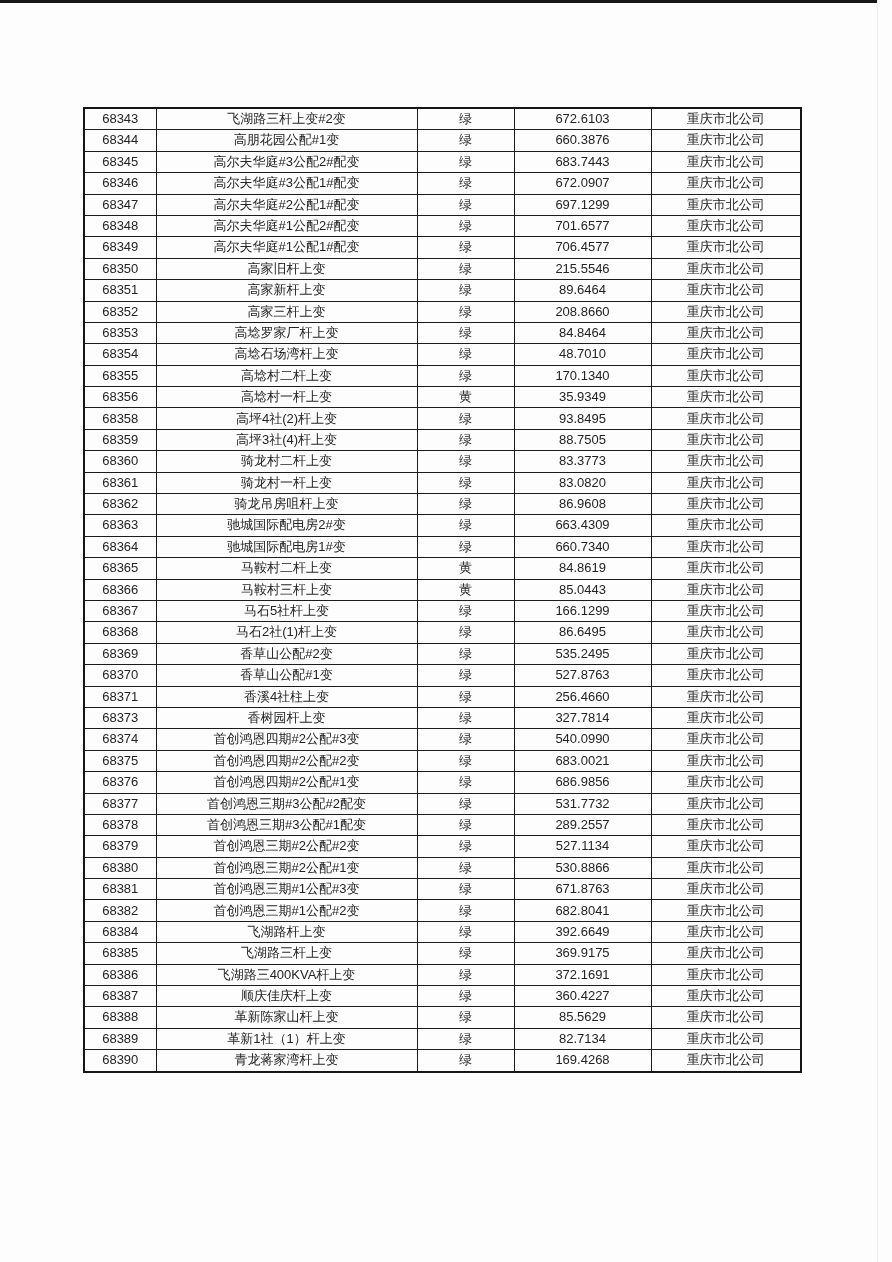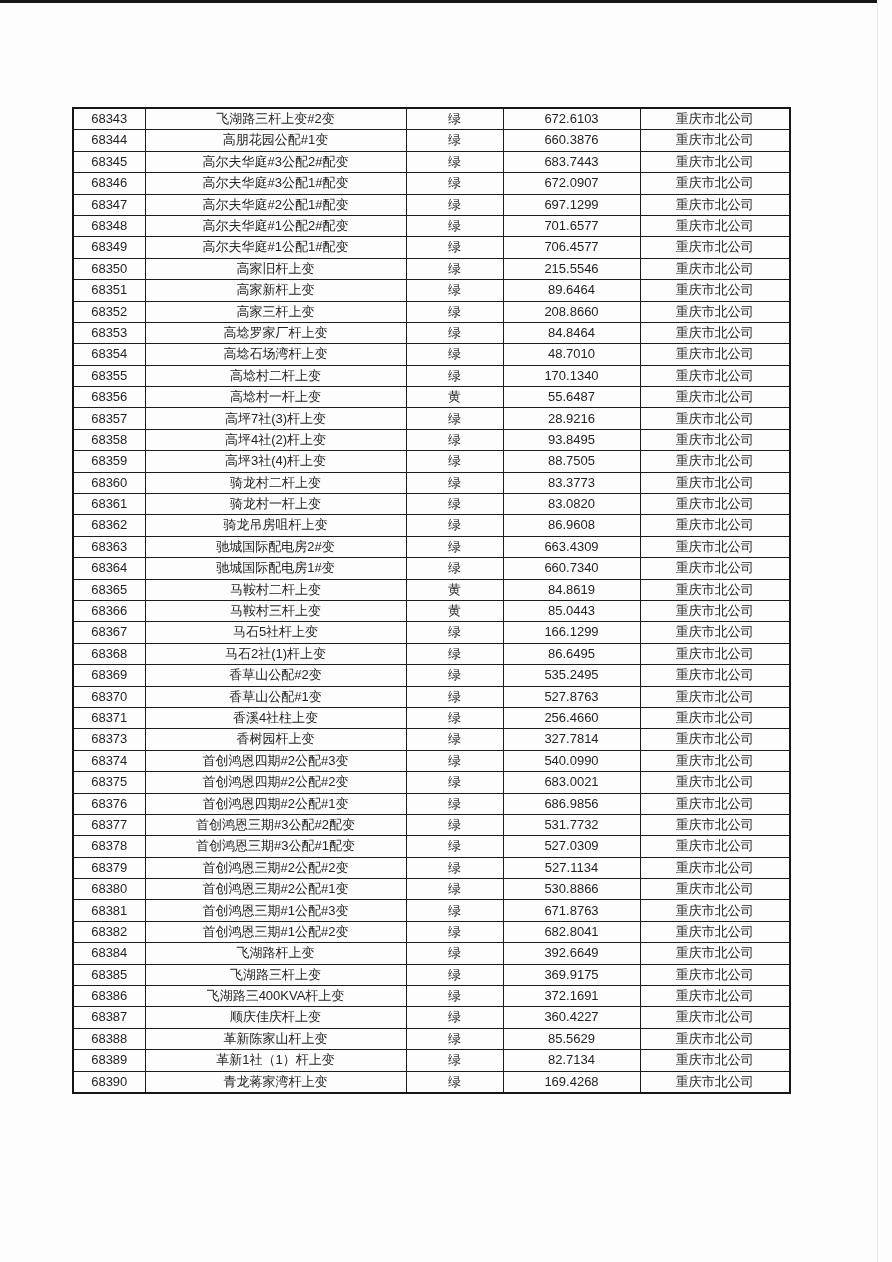--- a/index.html
+++ b/index.html
@@ -26,21 +26,21 @@
     position: absolute;
     left: 877px;
     top: 0;
     width: 1px;
     height: 100%;
     background: #ececec;
   }
   table.data-table {
     position: absolute;
     top: 107px;
-    left: 72px;
+    left: 83px;
     width: 717px;
     border-collapse: collapse;
     table-layout: fixed;
     border: 2px solid #161616;
   }
   table.data-table td {
     border: 1px solid #1c1c1c;
     text-align: center;
     vertical-align: middle;
     font-size: 13px;
@@ -156,28 +156,21 @@
           <td>68355</td>
           <td>高埝村二杆上变</td>
           <td>绿</td>
           <td>170.1340</td>
           <td>重庆市北公司</td>
         </tr>
         <tr>
           <td>68356</td>
           <td>高埝村一杆上变</td>
           <td>黄</td>
-          <td>55.6487</td>
-          <td>重庆市北公司</td>
-        </tr>
-        <tr>
-          <td>68357</td>
-          <td>高坪7社(3)杆上变</td>
-          <td>绿</td>
-          <td>28.9216</td>
+          <td>35.9349</td>
           <td>重庆市北公司</td>
         </tr>
         <tr>
           <td>68358</td>
           <td>高坪4社(2)杆上变</td>
           <td>绿</td>
           <td>93.8495</td>
           <td>重庆市北公司</td>
         </tr>
         <tr>
@@ -303,21 +296,21 @@
           <td>68377</td>
           <td>首创鸿恩三期#3公配#2配变</td>
           <td>绿</td>
           <td>531.7732</td>
           <td>重庆市北公司</td>
         </tr>
         <tr>
           <td>68378</td>
           <td>首创鸿恩三期#3公配#1配变</td>
           <td>绿</td>
-          <td>527.0309</td>
+          <td>289.2557</td>
           <td>重庆市北公司</td>
         </tr>
         <tr>
           <td>68379</td>
           <td>首创鸿恩三期#2公配#2变</td>
           <td>绿</td>
           <td>527.1134</td>
           <td>重庆市北公司</td>
         </tr>
         <tr>

